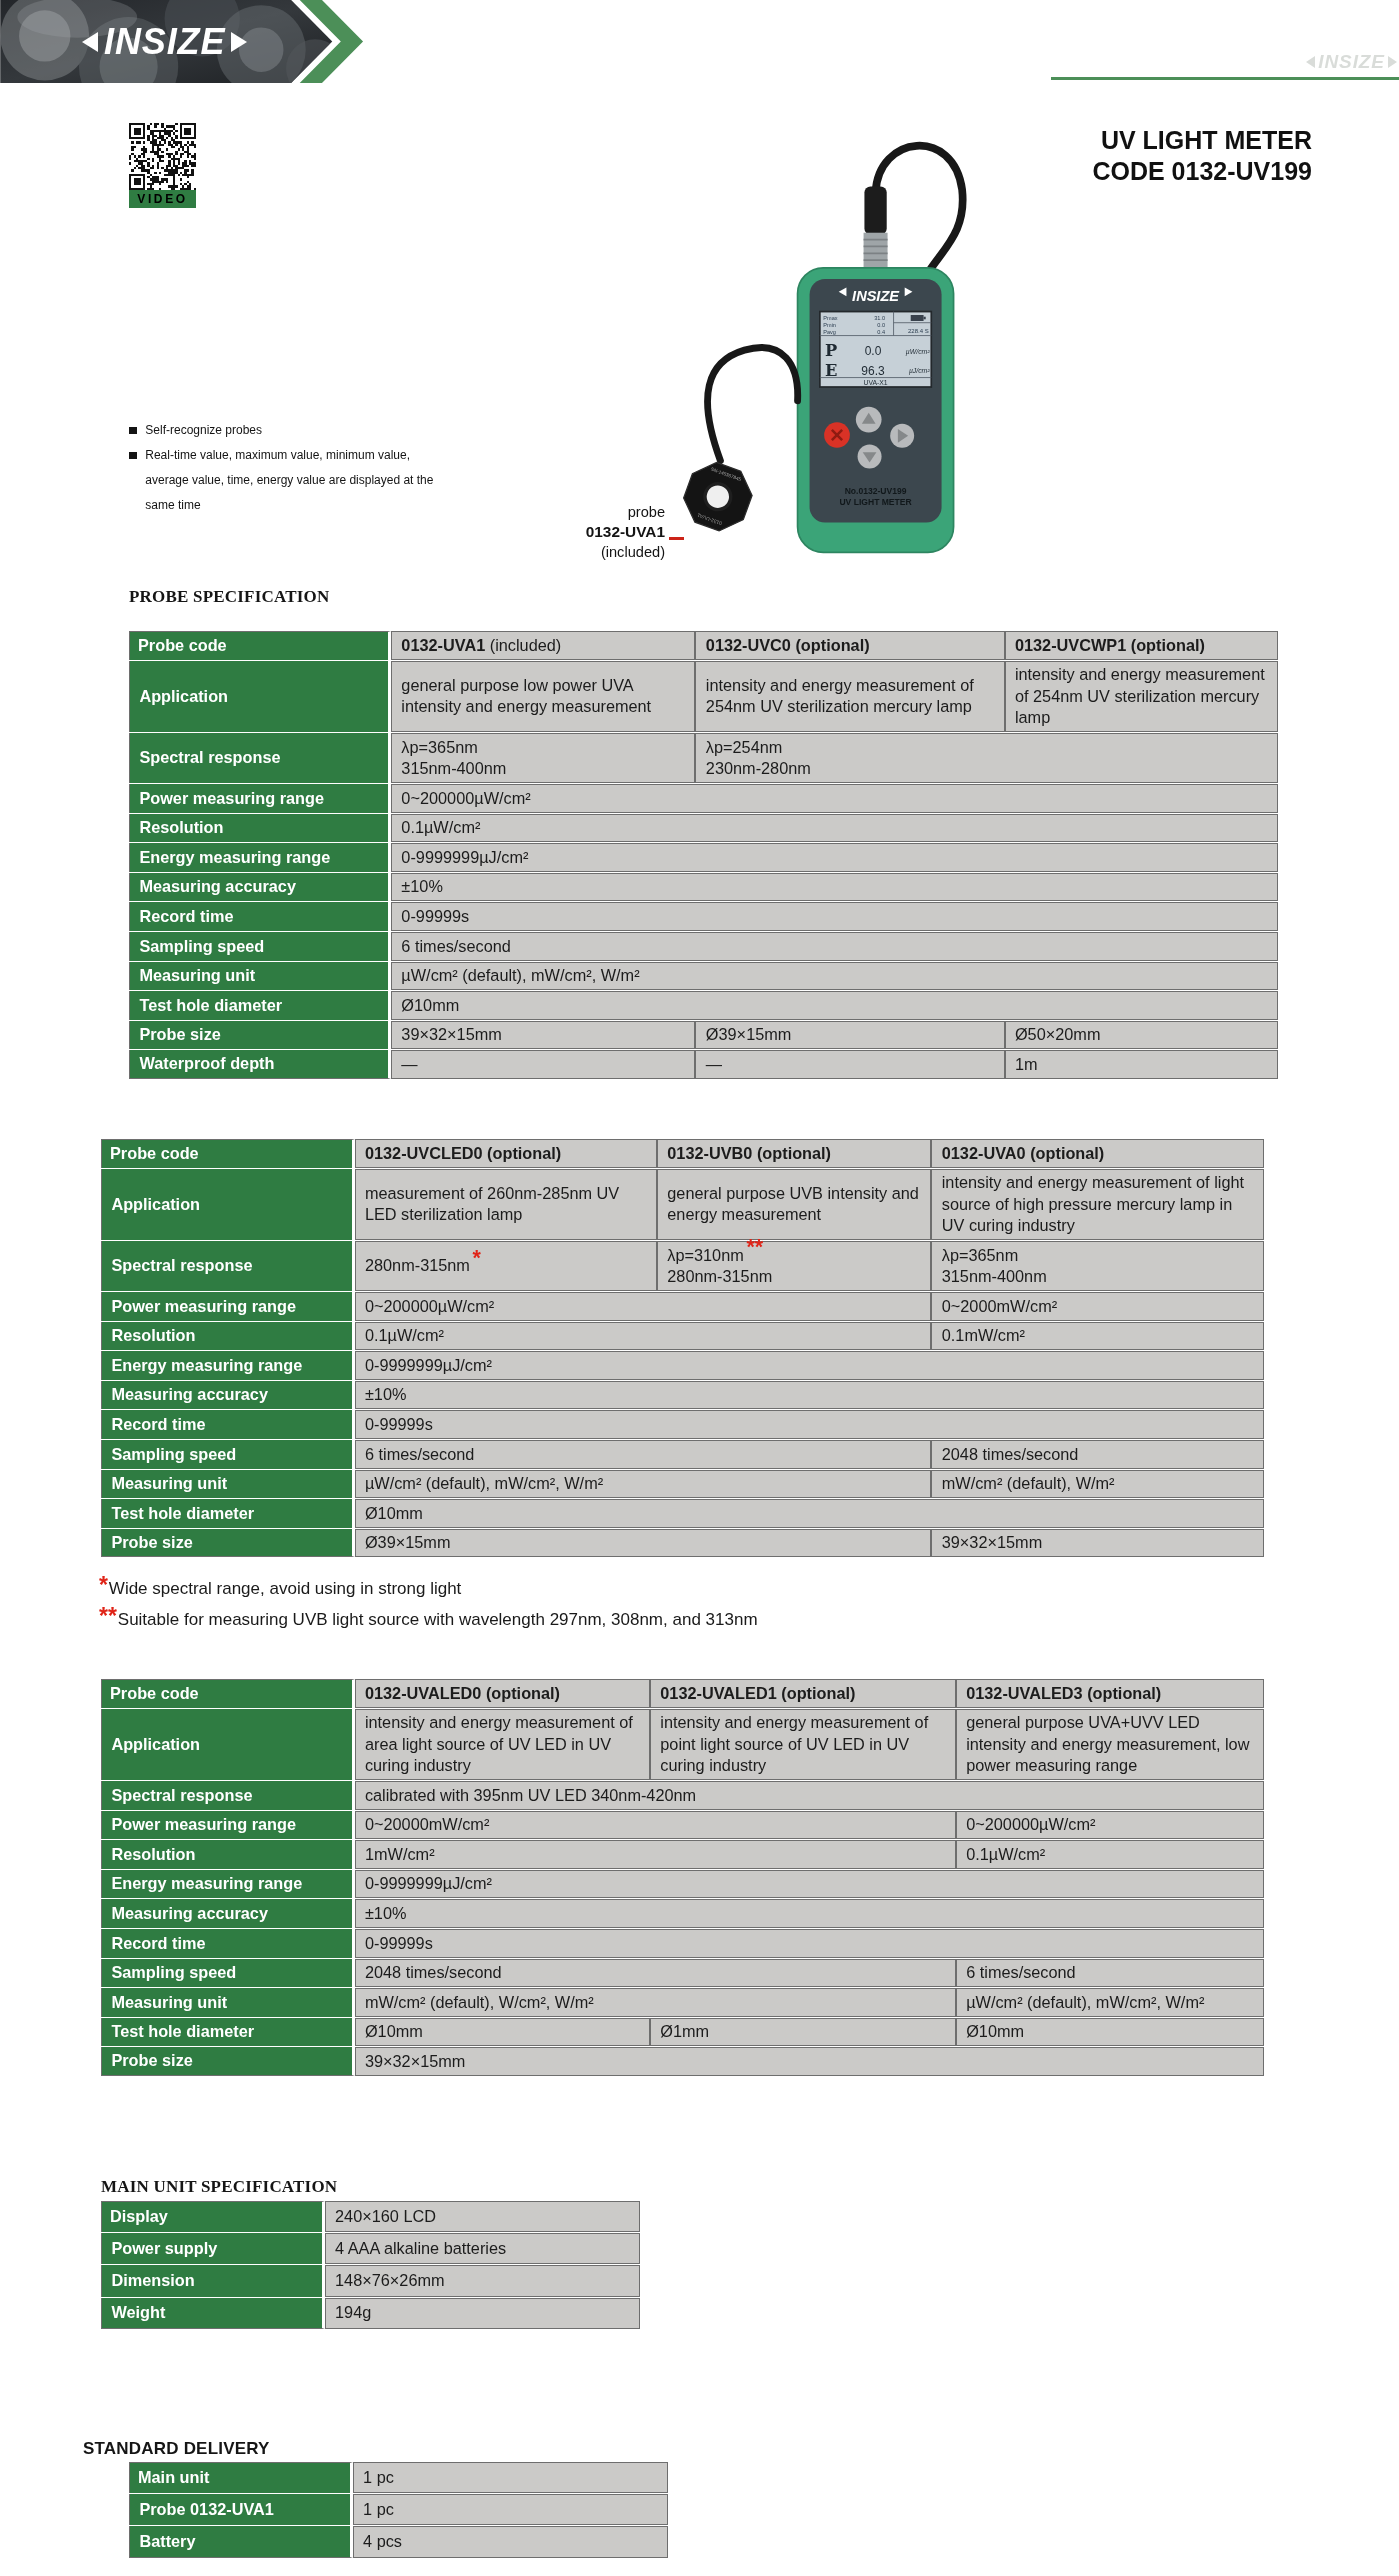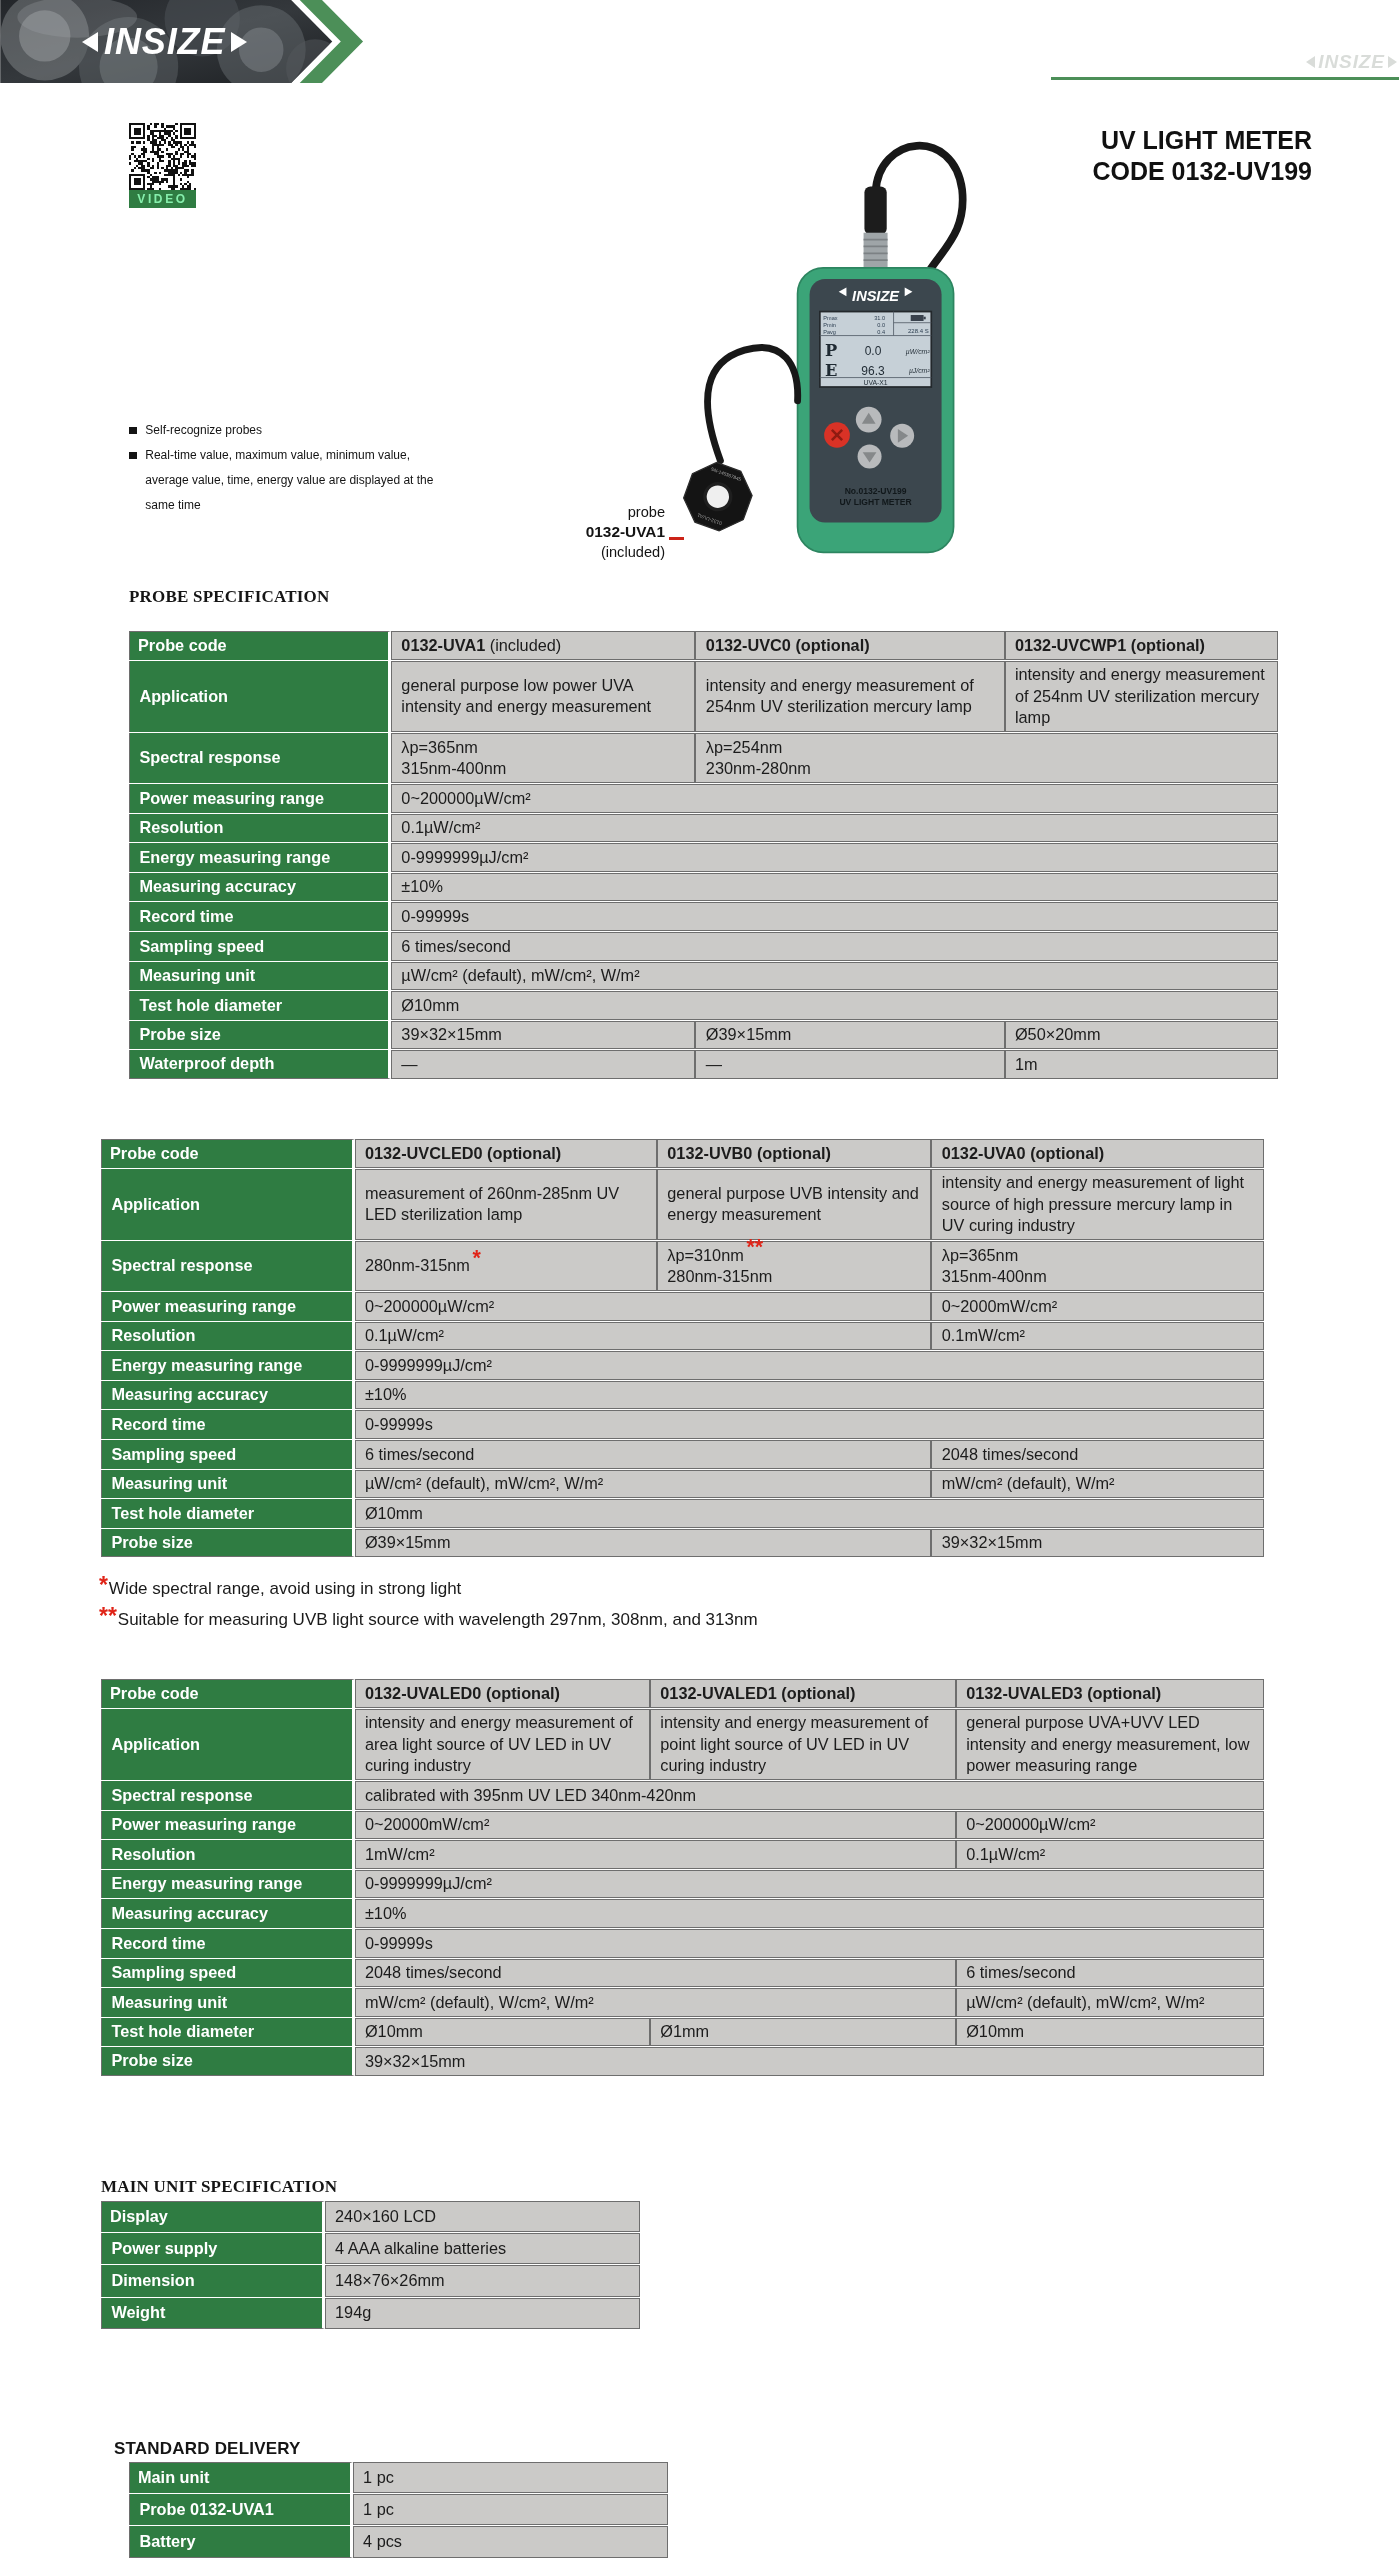--- a/index.html
+++ b/index.html
@@ -14,21 +14,21 @@
   .tri-r{width:0;height:0;border-top:10.3px solid transparent;border-bottom:10.3px solid transparent;border-left:16.3px solid #fff;}
   .green-line{position:absolute;left:1051px;top:77px;width:348px;height:3.4px;background:var(--chevron,#4c8f58);}
   .watermark{position:absolute;right:1.7px;top:51px;display:flex;align-items:center;gap:3.4px;height:22px;opacity:.85;}
   .wm-text{font-weight:bold;font-style:italic;font-size:19px;color:#d3d7d3;letter-spacing:0.9px;}
   .wtri-l{width:0;height:0;border-top:6px solid transparent;border-bottom:6px solid transparent;border-right:9.4px solid #d3d7d3;}
   .wtri-r{width:0;height:0;border-top:6px solid transparent;border-bottom:6px solid transparent;border-left:9.4px solid #d3d7d3;}
 
   
   .qr{position:absolute;left:129px;top:123px;width:67px;height:67px;background:#fff;}
   .qr-label{position:absolute;left:129px;top:190px;width:67px;height:18px;background:var(--green,#2f7c42);
-            color:#86efac;font-weight:bold;font-size:12px;letter-spacing:2.6px;display:flex;align-items:center;justify-content:center;}
+            color:#000000;font-weight:bold;font-size:12px;letter-spacing:2.6px;display:flex;align-items:center;justify-content:center;}
 
   
   .title{position:absolute;right:87px;top:125px;text-align:right;font-weight:bold;font-size:25px;line-height:31px;color:#111;}
 
   
   .features{position:absolute;left:129px;top:418px;width:305px;list-style:none;margin:0;padding:0;}
   .features li{display:flex;gap:8.6px;font-size:12px;line-height:25px;color:#141414;}
   .features .sq{flex:0 0 auto;width:7.7px;height:7.7px;background:#141414;margin-top:8.6px;}
 
   
@@ -751,21 +751,21 @@
           <td class="h">Dimension</td>
           <td class="v">148×76×26mm</td>
         </tr>
         <tr>
           <td class="h">Weight</td>
           <td class="v">194g</td>
         </tr>
       </tbody>
   </table>
 
-  <h2 class="sec-h" style="left:114px;top:2439px;text-align:right;">STANDARD DELIVERY</h2>
+  <h2 class="sec-h" style="left:83px;top:2439px;text-align:right;">STANDARD DELIVERY</h2>
   <table class="spec td5">
     <colgroup>
         <col style="width:41.5%">
         <col style="width:58.5%">
       </colgroup>
     <tbody>
         <tr>
           <td class="h">Main unit</td>
           <td class="v">1 pc</td>
         </tr>

